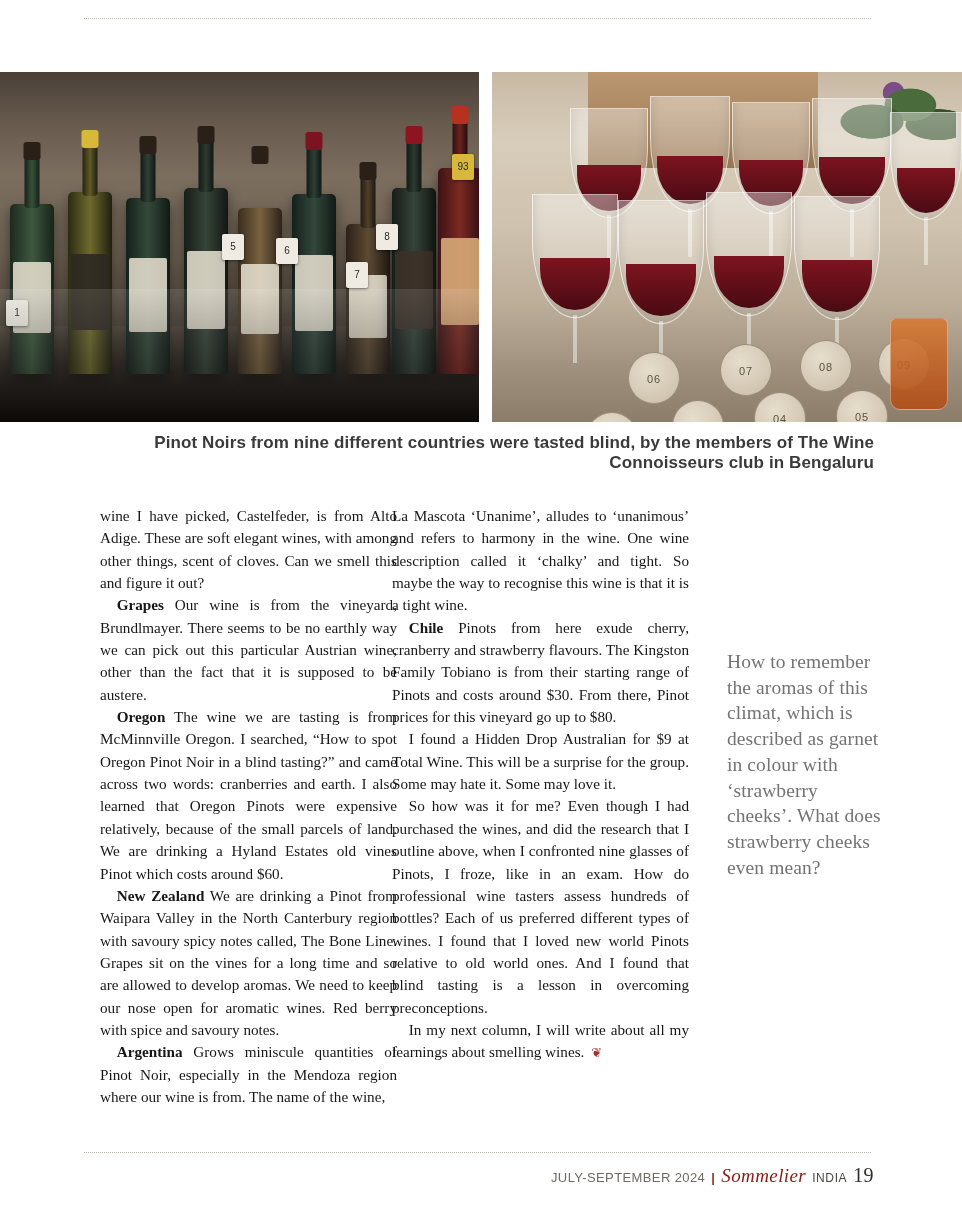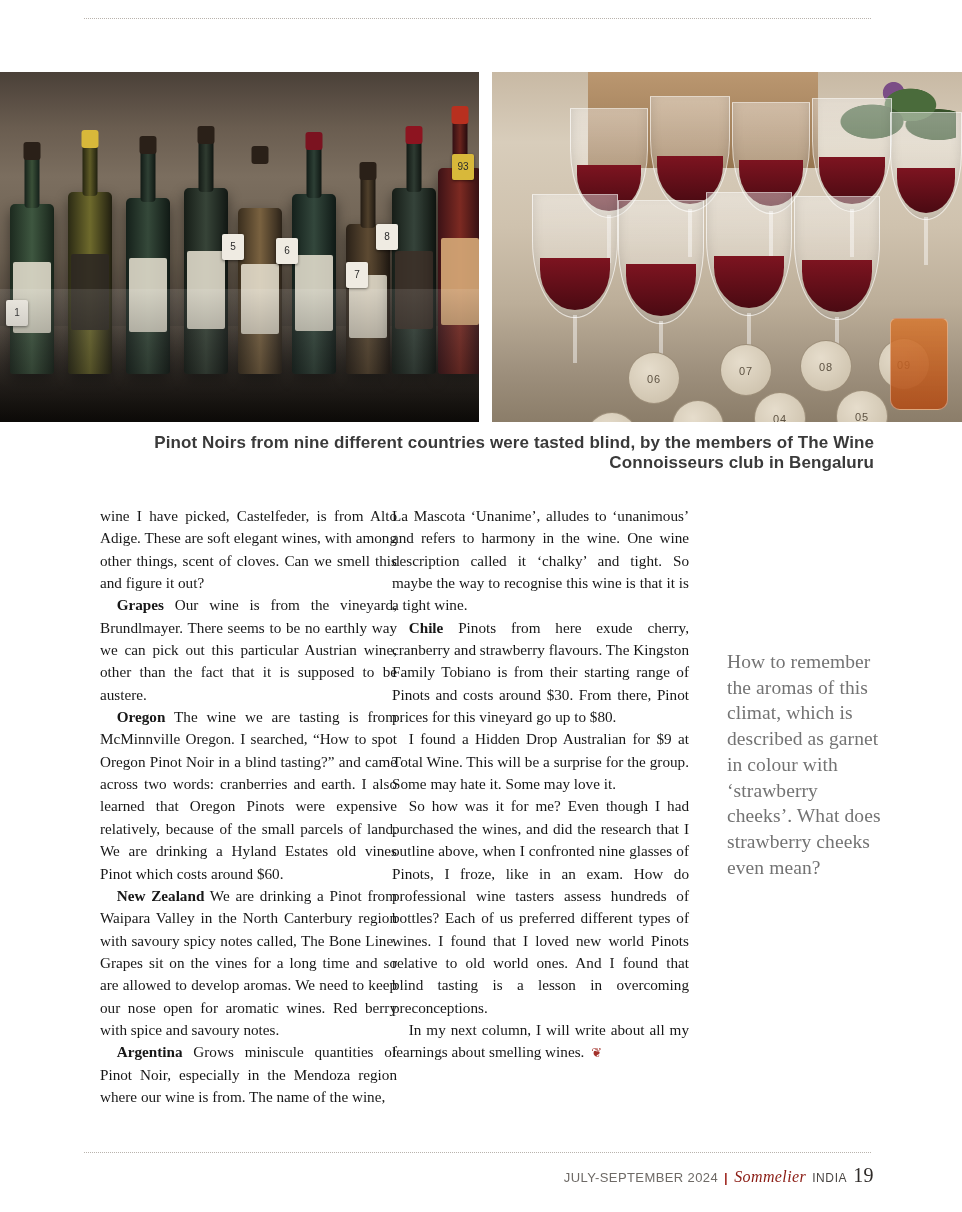--- a/index.html
+++ b/index.html
@@ -234,21 +234,21 @@
     color: #6e6a66;
     letter-spacing: 0.4px;
     display: flex;
     align-items: baseline;
     gap: 6px;
   }
   .footer .bar { color: #a3312a; font-weight: bold; }
   .footer .somm {
     font-family: "Liberation Serif", serif;
     font-style: italic;
-    font-size: 16px;
+    font-size: 19px;
     color: #8a1a12;
   }
   .footer .india { font-size: 12px; color: #4a4644; letter-spacing: 0.6px; }
   .footer .pageno {
     font-family: "Liberation Serif", serif;
     font-size: 20px;
     color: #2e2a28;
   }
 </style>
 </head>

